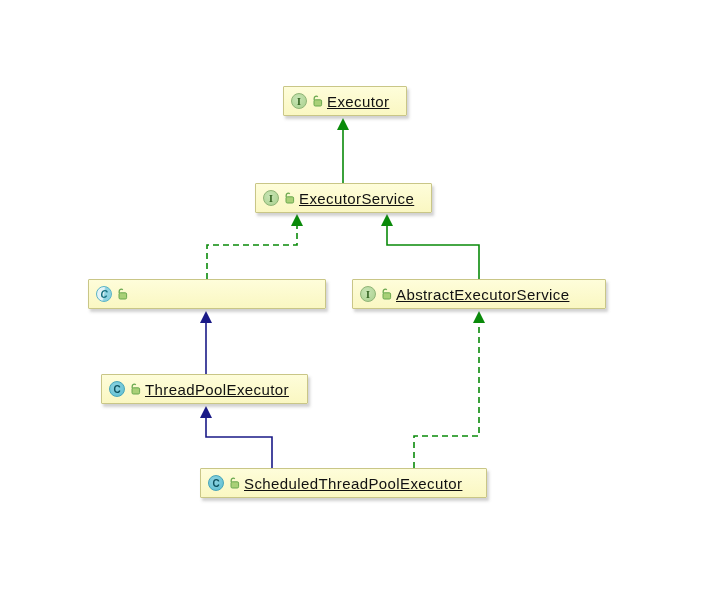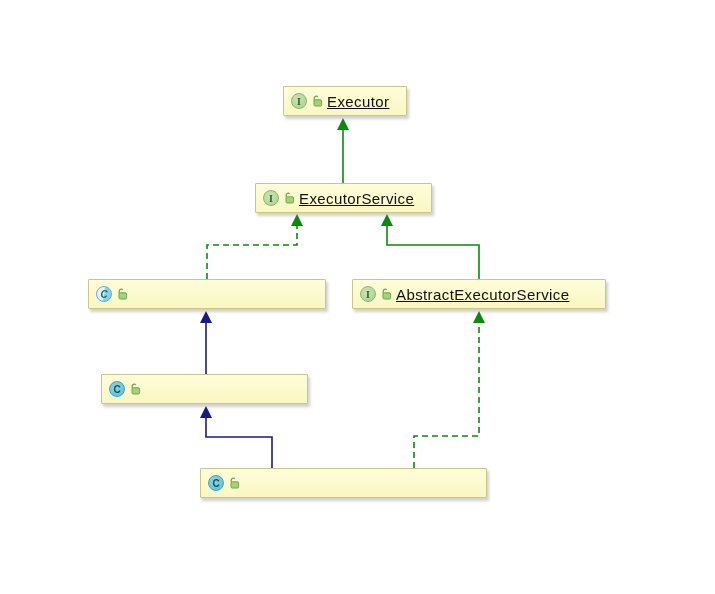--- a/index.html
+++ b/index.html
@@ -139,27 +139,29 @@
   <div class="node pos-thread-pool-executor">
     <span class="cicon cls">
         <span>C</span>
       </span>
     <span class="lock">
       <svg width="12" height="12" viewBox="0 0 12 12">
           <path d="M3.2 5 V3.3 a2.1 2.1 0 0 1 3.6 -1.5" fill="none" stroke="#6aa84f" stroke-width="1.3"></path>
           <rect x="3" y="4.8" width="7.6" height="6.2" rx="1.3" fill="#a9d077" stroke="#6aa84f" stroke-width="1"></rect>
         </svg>
     </span>
+    <span class="label">ThreadPoolExecutor</span>
   </div>
 
   <div class="node pos-scheduled-thread-pool-executor">
     <span class="cicon cls">
         <span>C</span>
       </span>
     <span class="lock">
       <svg width="12" height="12" viewBox="0 0 12 12">
           <path d="M3.2 5 V3.3 a2.1 2.1 0 0 1 3.6 -1.5" fill="none" stroke="#6aa84f" stroke-width="1.3"></path>
           <rect x="3" y="4.8" width="7.6" height="6.2" rx="1.3" fill="#a9d077" stroke="#6aa84f" stroke-width="1"></rect>
         </svg>
     </span>
+    <span class="label">ScheduledThreadPoolExecutor</span>
   </div>
 
 </div>
 
 </body></html>

